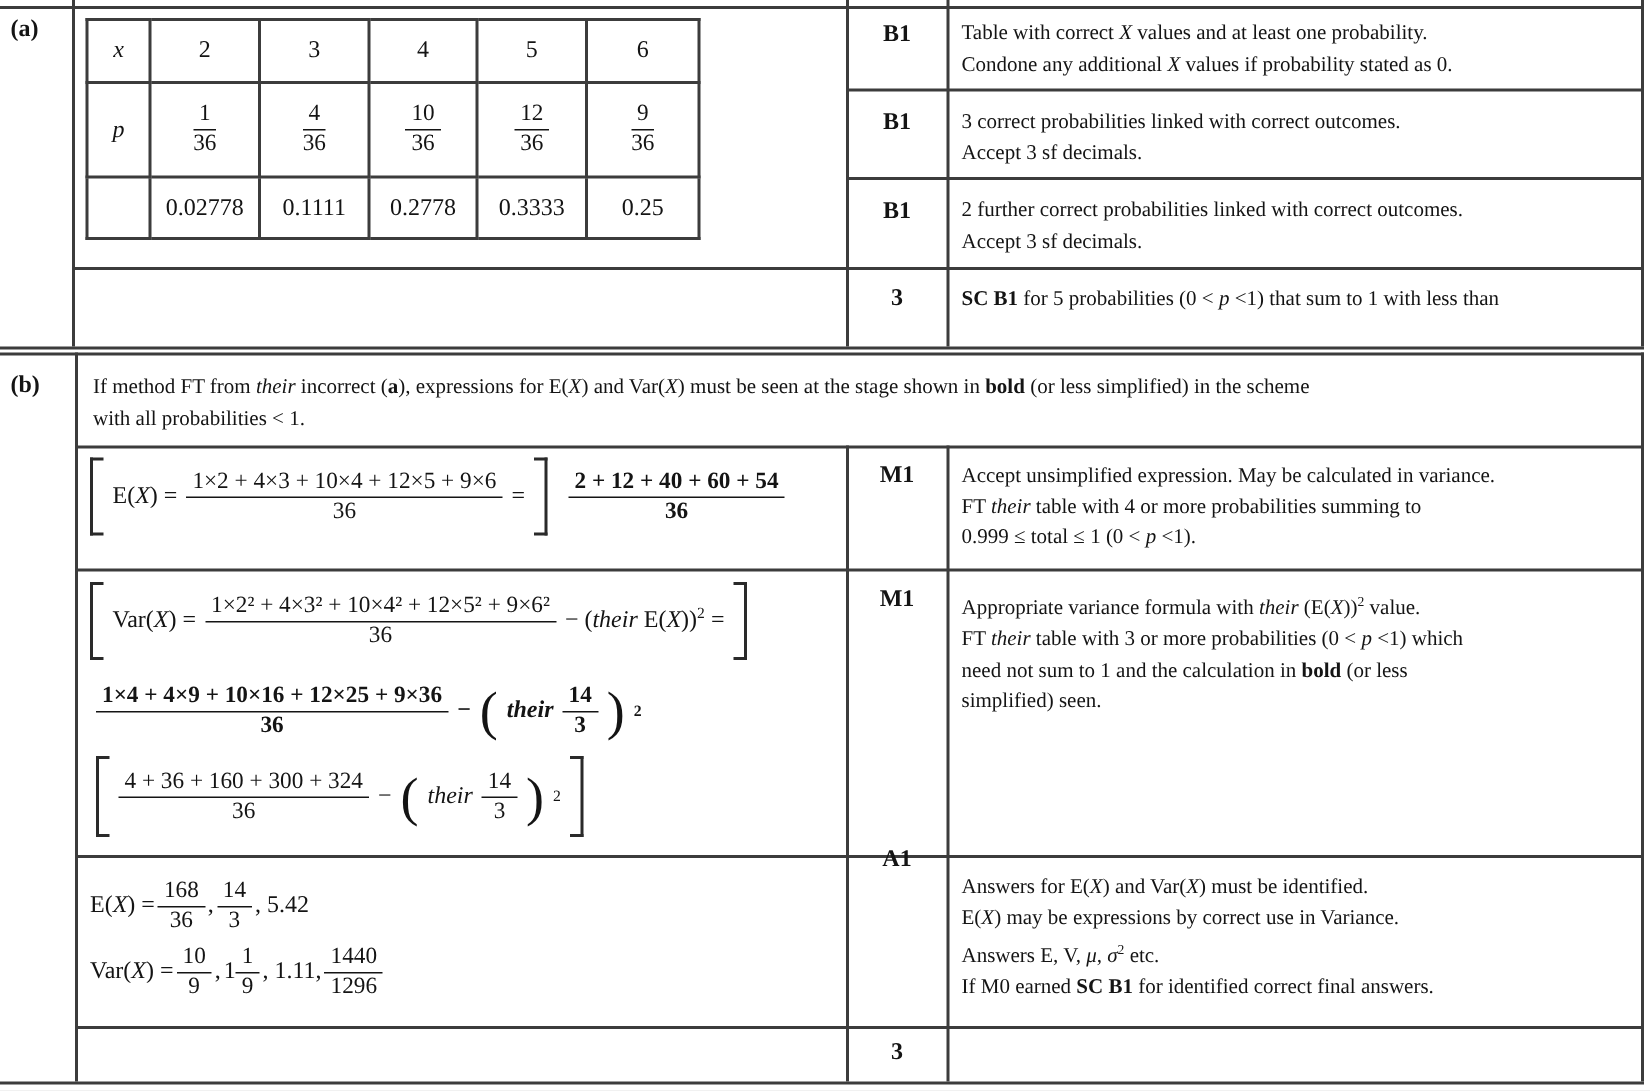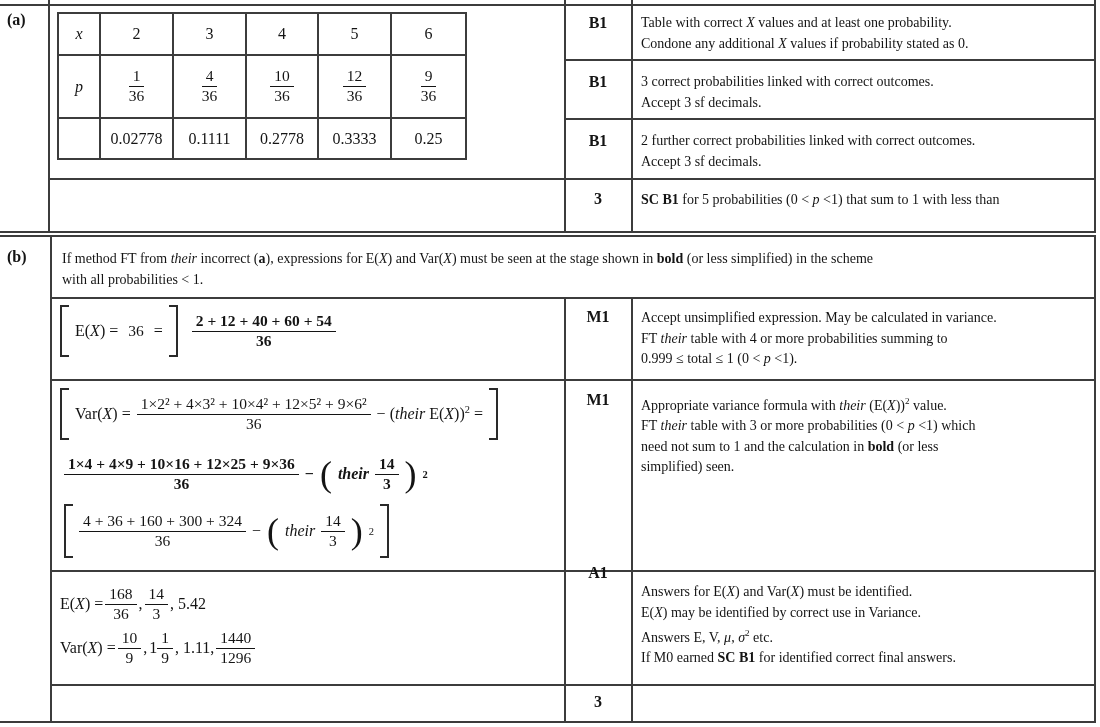--- a/index.html
+++ b/index.html
@@ -127,20 +127,21 @@
 
   <div class="abs guid" style="left:62px;top:249px;width:1028px;">
       <div class="ln"><span>If method FT from </span><span class="seg-i">their</span><span> incorrect (</span><span class="seg-b">a</span><span>), expressions for E(</span><span class="seg-i">X</span><span>) and Var(</span><span class="seg-i">X</span><span>) must be seen at the stage shown in </span><span class="seg-b">bold</span><span> (or less simplified) in the scheme</span></div>
       <div class="ln"><span>with all probabilities &lt; 1.</span></div>
     </div>
 
   <div class="abs mrow" style="left:60px;top:305px;height:52px;">
     <span class="sqb-l"></span>
     <span><span>E(</span><span class="seg-i">X</span><span>) = </span></span>
     <span class="frac">
+        <span class="n">1×2 + 4×3 + 10×4 + 12×5 + 9×6</span>
         <span class="d">36</span>
       </span>
     <span>=</span>
     <span class="sqb-r"></span>
     <span class="frac bold" style="margin-left:8px;">
         <span class="n">2 + 12 + 40 + 60 + 54</span>
         <span class="d">36</span>
       </span>
   </div>
 
@@ -235,18 +236,18 @@
       <div class="ln"><span>0.999 ≤ total ≤ 1 (0 &lt; </span><span class="seg-i">p</span><span> &lt;1).</span></div>
     </div>
   <div class="abs guid" style="left:641px;top:391px;width:450px;">
       <div class="ln"><span>Appropriate variance formula with </span><span class="seg-i">their</span><span> (E(</span><span class="seg-i">X</span><span>))</span><span class="seg-s">2</span><span> value.</span></div>
       <div class="ln"><span>FT </span><span class="seg-i">their</span><span> table with 3 or more probabilities (0 &lt; </span><span class="seg-i">p</span><span> &lt;1) which</span></div>
       <div class="ln"><span>need not sum to 1 and the calculation in </span><span class="seg-b">bold</span><span> (or less</span></div>
       <div class="ln"><span>simplified) seen.</span></div>
     </div>
   <div class="abs guid" style="left:641px;top:582px;width:450px;">
       <div class="ln"><span>Answers for E(</span><span class="seg-i">X</span><span>) and Var(</span><span class="seg-i">X</span><span>) must be identified.</span></div>
-      <div class="ln"><span>E(</span><span class="seg-i">X</span><span>) may be identified by correct use in Variance.</span></div>
+      <div class="ln"><span>E(</span><span class="seg-i">X</span><span>) may be expressions by correct use in Variance.</span></div>
       <div class="ln"><span>Answers E, V, </span><span class="seg-i">μ</span><span>, </span><span class="seg-i">σ</span><span class="seg-s">2</span><span> etc.</span></div>
       <div class="ln"><span>If M0 earned </span><span class="seg-b">SC B1</span><span> for identified correct final answers.</span></div>
     </div>
 
 </div>
 
 </body></html>

